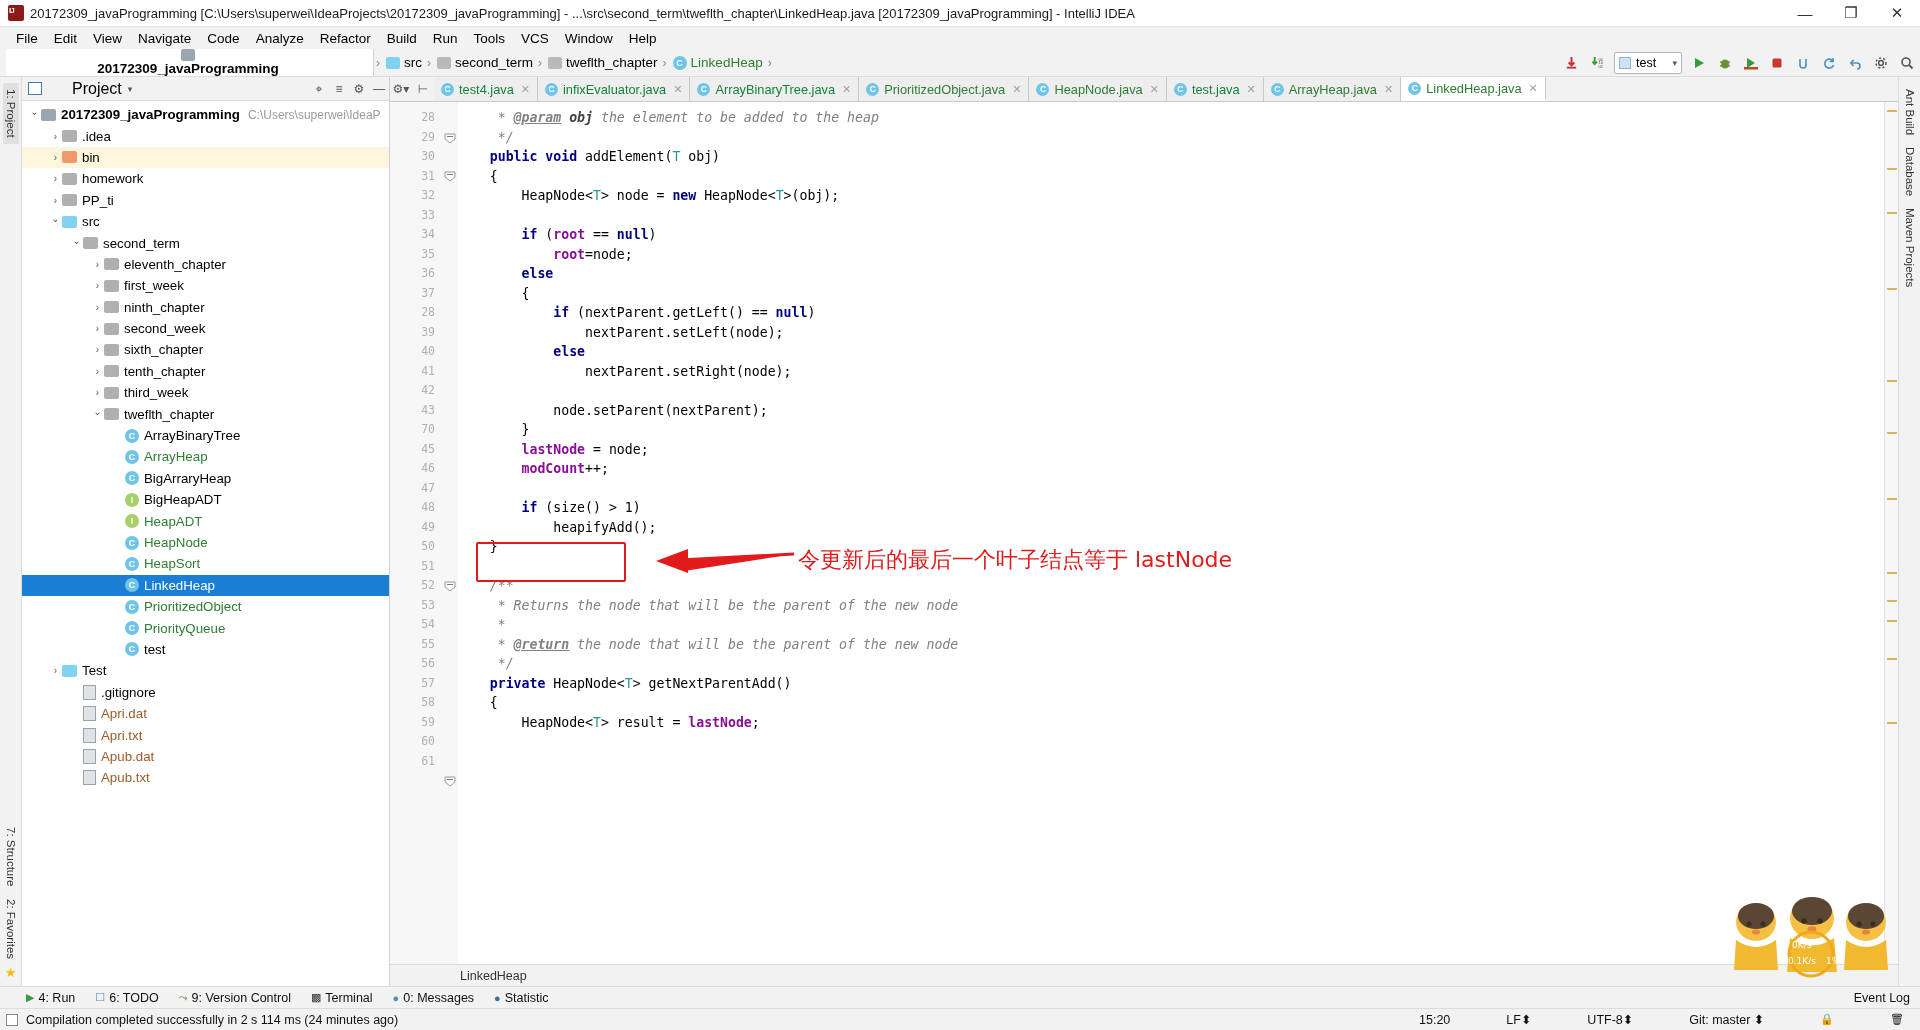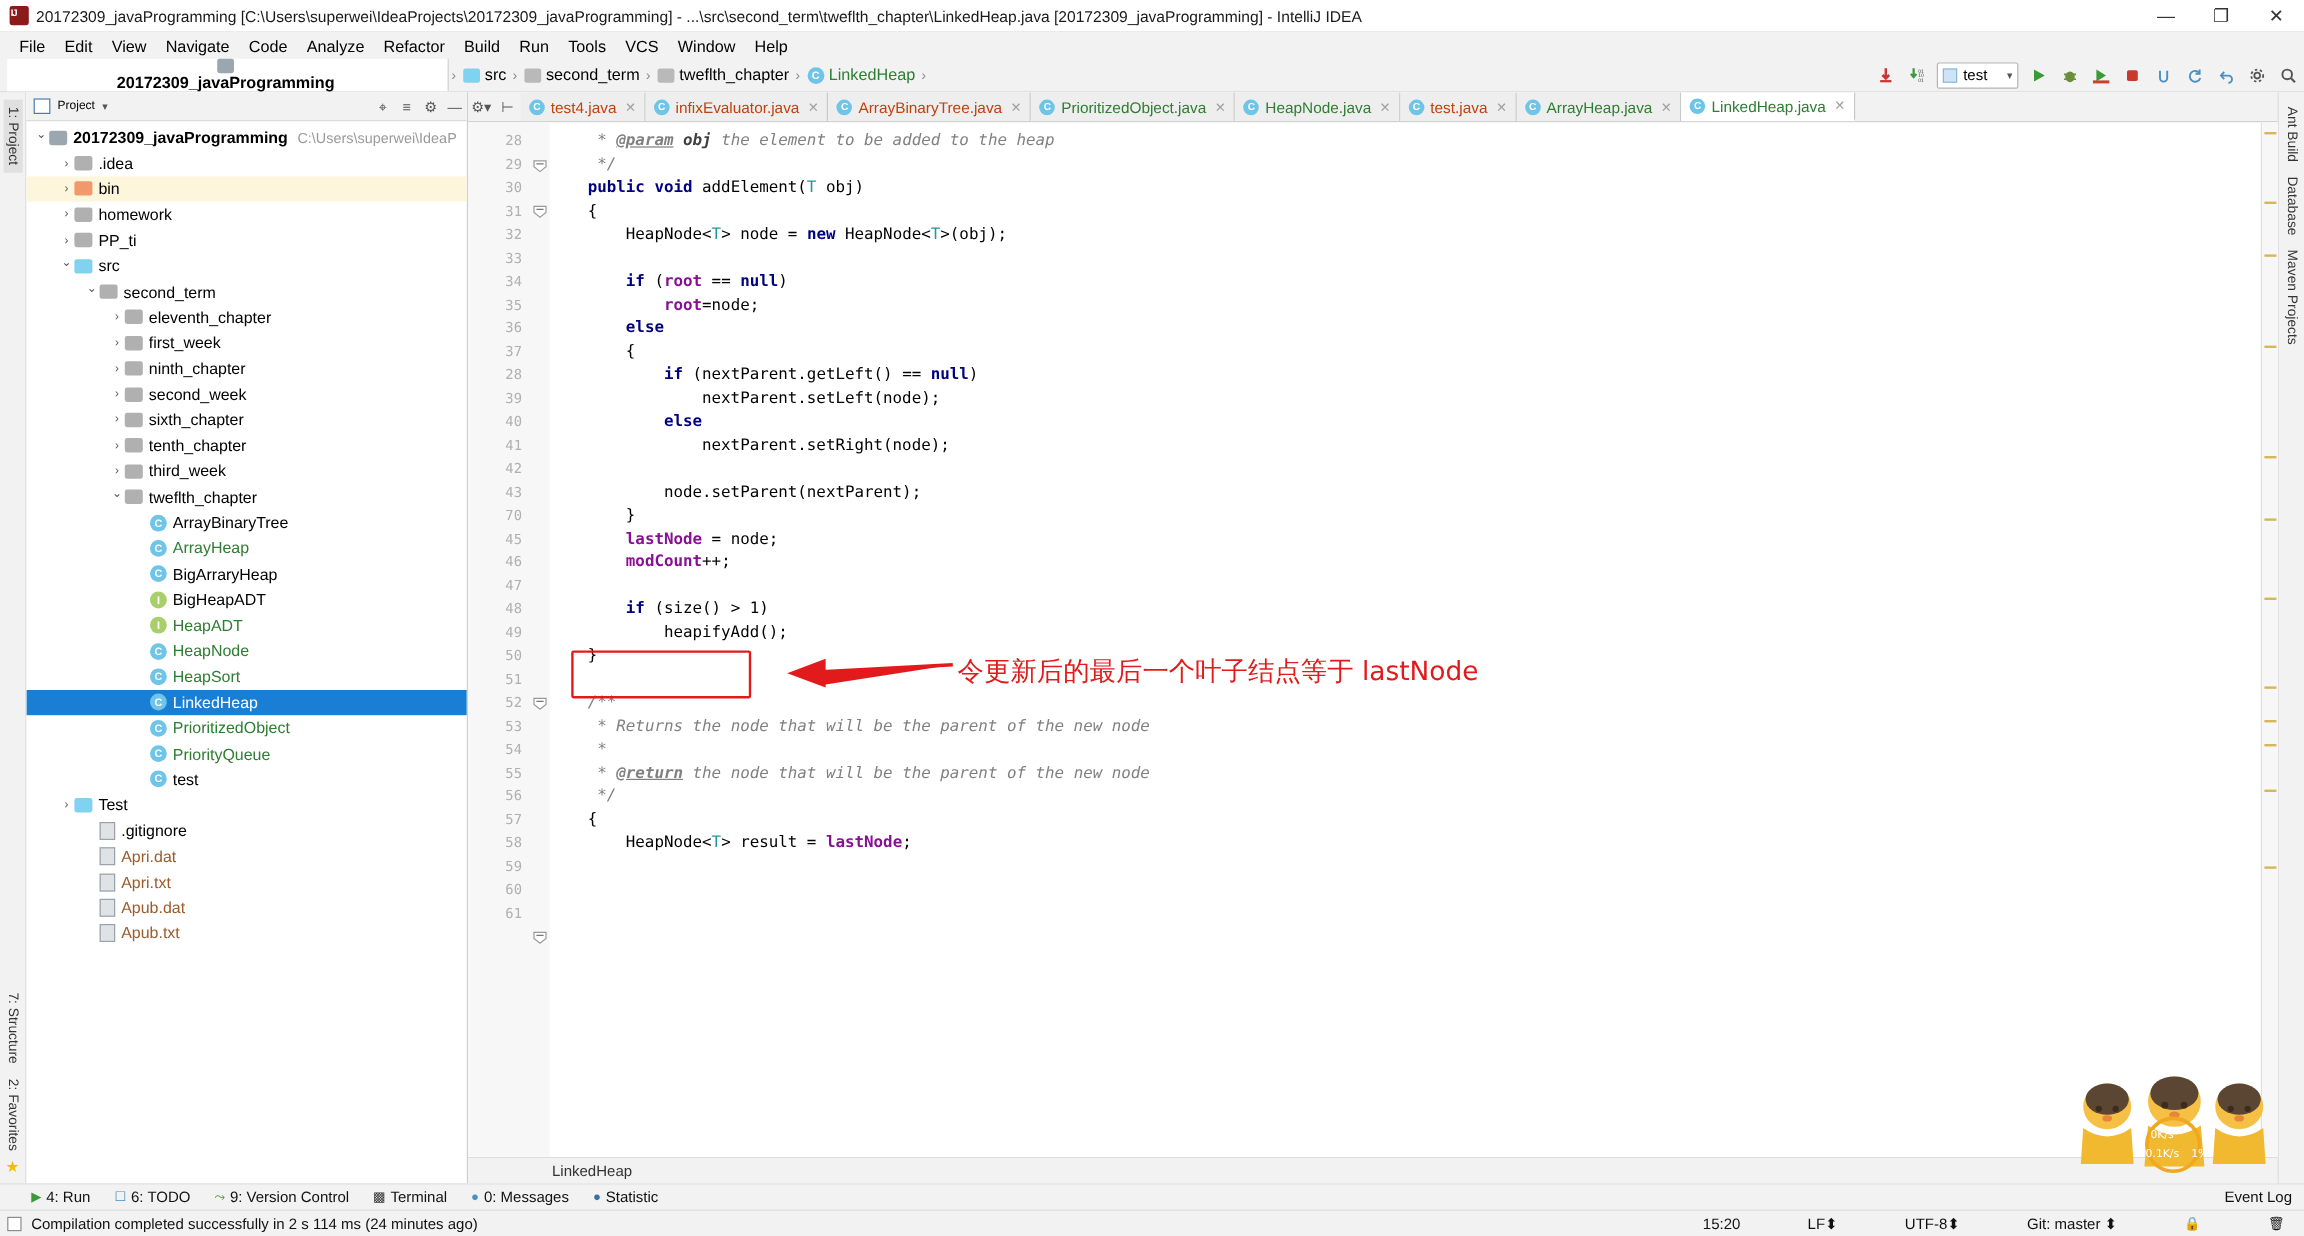--- a/index.html
+++ b/index.html
@@ -61,21 +61,21 @@
   .railR{ width:22px; background:#f2f2f2; border-left:1px solid #dcdcdc;
     display:flex; flex-direction:column; align-items:center; padding-top:6px;}
 
   
   .proj{ width:368px; background:#fff; border-right:1px solid #cfcfcf;
     display:flex; flex-direction:column;}
   .proj-head{ height:24px; display:flex;align-items:center; background:#f2f2f2;
     border-bottom:1px solid #dcdcdc; padding-left:6px;}
   .proj-head .pi{ width:14px;height:13px;background:#fff;border:1.5px solid #4a7aa8;
     margin-right:6px; flex:none;}
-  .proj-head .ttl{ font-size:10px; }
+  .proj-head .ttl{ font-size:16px;margin-left:24px; }
   .proj-head .cv{ font-size:9px;color:#555;margin-left:6px;}
   .proj-head .gr{flex:1;}
   .ph-btn{width:20px;height:20px;display:flex;align-items:center;justify-content:center;
     font-size:12px;color:#555;}
   .tree{ flex:1; overflow:hidden; padding-top:3px; position:relative;}
   .row{ height:21.4px; display:flex; align-items:center; font-size:13.3px; color:#000;
     white-space:nowrap; padding-right:4px;}
   .row.sel{ background:#1a7fd4; color:#fff; }
   .row.hl{ background:#fdf6dd; }
   .arw{ width:13px; text-align:center; font-size:10px; color:#5a5a5a; flex:none;}
@@ -102,21 +102,21 @@
   .edwrap{ flex:1; display:flex; flex-direction:column; background:#fff; min-width:0;}
   .tabbar{ height:25px; background:#f2f2f2; display:flex; align-items:stretch;
     border-bottom:1px solid #c9c9c9; overflow:hidden;}
   .ttb{ width:22px;display:flex;align-items:center;justify-content:center;font-size:12px;
     color:#555;}
   .etab{ display:flex;align-items:center;padding:0 7px;border-right:1px solid #c9c9c9;
     font-size:12.8px; background:#eeeeee; white-space:nowrap; position:relative;}
   .etab.active{ background:#ffffff; border-bottom:2px solid #ffffff;}
   .etab .cic{width:13px;height:13px;font-size:8.5px;}
   .etab .x{ margin-left:7px; color:#a0a0a0; font-size:11px;}
-  .etab .nm2{ color:#c2410c;}
+  .etab .nm2{ color:#15803d;}
   .etab .nm2.green{ color:#2e7d32;}
 
   .editor{ flex:1; display:flex; position:relative; overflow:hidden; background:#fff;}
   .gutter{ width:52px; background:#f7f7f7; border-right:0; flex:none; padding-top:6px;}
   .gln{ height:19.5px; line-height:19.5px; text-align:right; padding-right:7px;
     font-family:"DejaVu Sans Mono", monospace; font-size:11.5px; color:#b0b0b0;}
   .foldcol{ width:16px; background:#f7f7f7; flex:none; padding-top:6px; position:relative;}
   .codearea{ flex:1; padding-top:6px; position:relative; overflow:hidden;
     font-family:"DejaVu Sans Mono", monospace; font-size:13.2px;}
   .cl{ height:19.5px; line-height:19.5px; white-space:pre; color:#000;}
@@ -646,20 +646,21 @@
           <div class="cl">&nbsp;</div>
           <div class="cl">        <span class="kw">if</span> (size() &gt; 1)</div>
           <div class="cl">            heapifyAdd();</div>
           <div class="cl">    }</div>
           <div class="cl">&nbsp;</div>
           <div class="cl">    <span class="cm">/**</span></div>
           <div class="cl">     <span class="cm">* Returns the node that will be the parent of the new node</span></div>
           <div class="cl">     <span class="cm">*</span></div>
           <div class="cl">     <span class="cm">* </span><span class="cmt">@return</span><span class="cm"> the node that will be the parent of the new node</span></div>
           <div class="cl">     <span class="cm">*/</span></div>
+          <div class="cl">    <span class="kw">private</span> HeapNode&lt;<span class="typ">T</span>&gt; getNextParentAdd()</div>
           <div class="cl">    {</div>
           <div class="cl">        HeapNode&lt;<span class="typ">T</span>&gt; result = <span class="fld">lastNode</span>;</div>
           <div class="cl">&nbsp;</div>
         </div>
       <div class="markers">
         <div class="mk" style="top:8px"></div>
         <div class="mk" style="top:66px"></div>
         <div class="mk" style="top:110px"></div>
         <div class="mk" style="top:186px"></div>
         <div class="mk" style="top:278px"></div>

